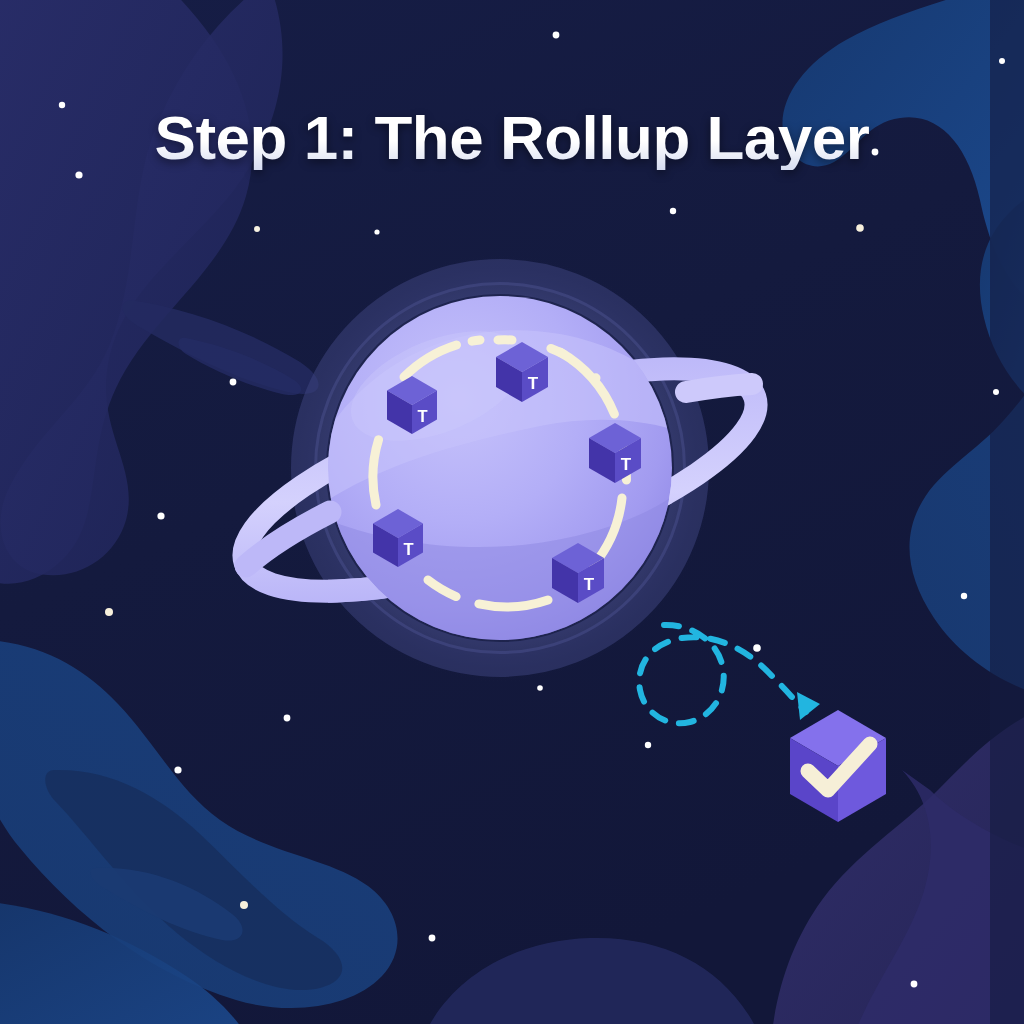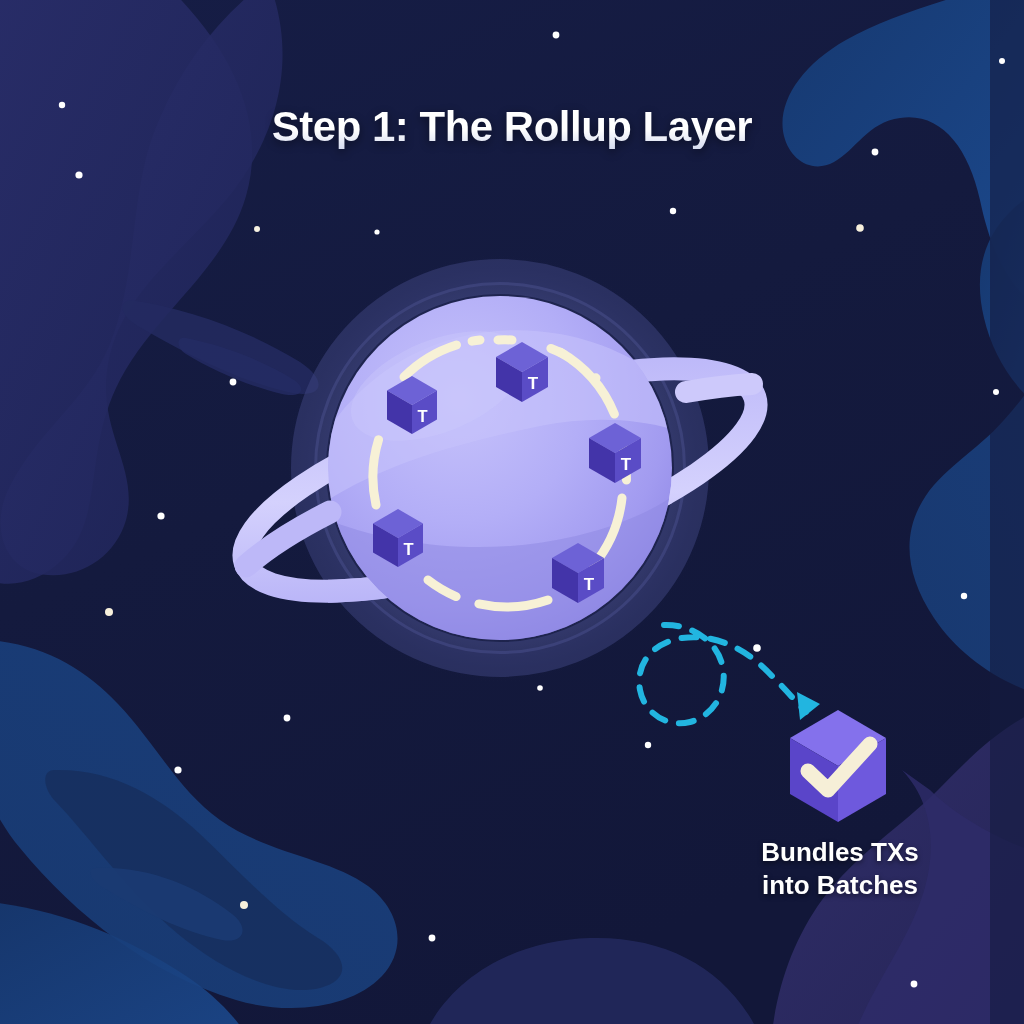--- a/index.html
+++ b/index.html
@@ -33,21 +33,21 @@
     width: 1024px;
     height: 1024px;
     pointer-events: none;
   }
   #page-title {
     position: absolute;
     left: 0;
     top: 105px;
     width: 1024px;
     text-align: center;
-    font-size: 42px;
+    font-size: 62px;
     font-weight: bold;
     letter-spacing: -0.5px;
     color: #ffffff;
     background: linear-gradient(180deg, #ffffff 0%, #ffffff 55%, #d6dcf0 100%);
     -webkit-background-clip: text;
     background-clip: text;
     -webkit-text-fill-color: transparent;
     filter: drop-shadow(0 3px 5px rgba(0,0,0,0.45));
     line-height: 1.05;
   }
@@ -298,17 +298,15 @@
       <circle cx="757" cy="648" r="3.8" fill="#ffffff"></circle>
       <circle cx="914" cy="984" r="3.4" fill="#ffffff"></circle>
       <circle cx="996" cy="392" r="3.0" fill="#ffffff"></circle>
       <circle cx="964" cy="596" r="3.2" fill="#ffffff"></circle>
       <circle cx="540" cy="688" r="2.8" fill="#ffffff"></circle>
     </g>
   </svg>
 
   <div class="txt-layer">
     <div id="page-title">Step 1: The Rollup Layer</div>
-    <div class="caption" id="caption-right">Bundles TXs
-into Batches</div>
   </div>
 
 </div>
 
 </body></html>

